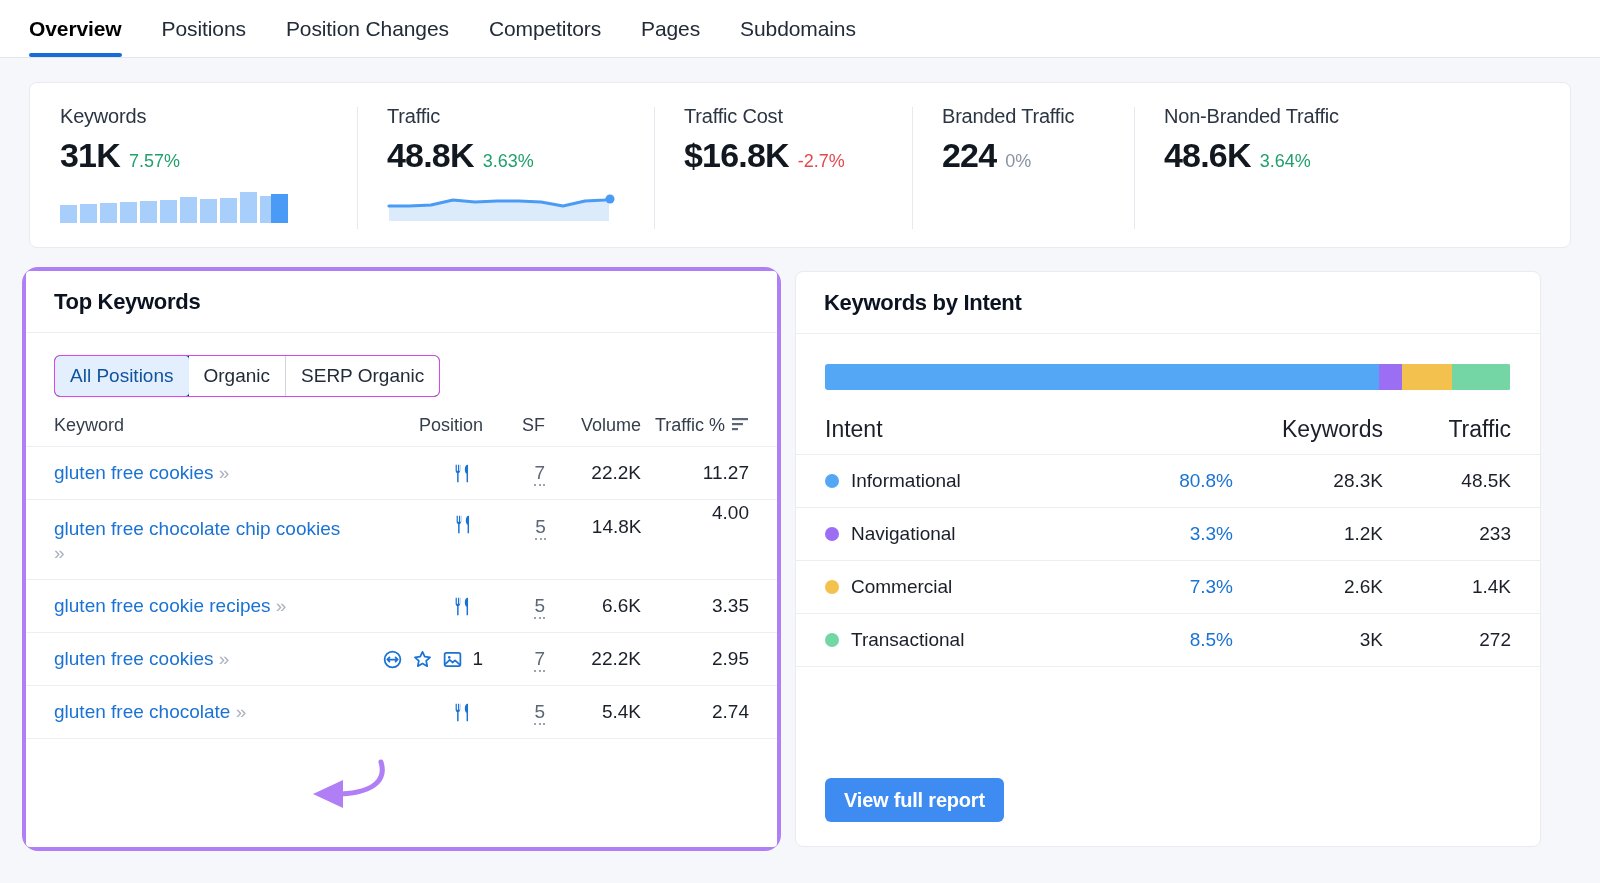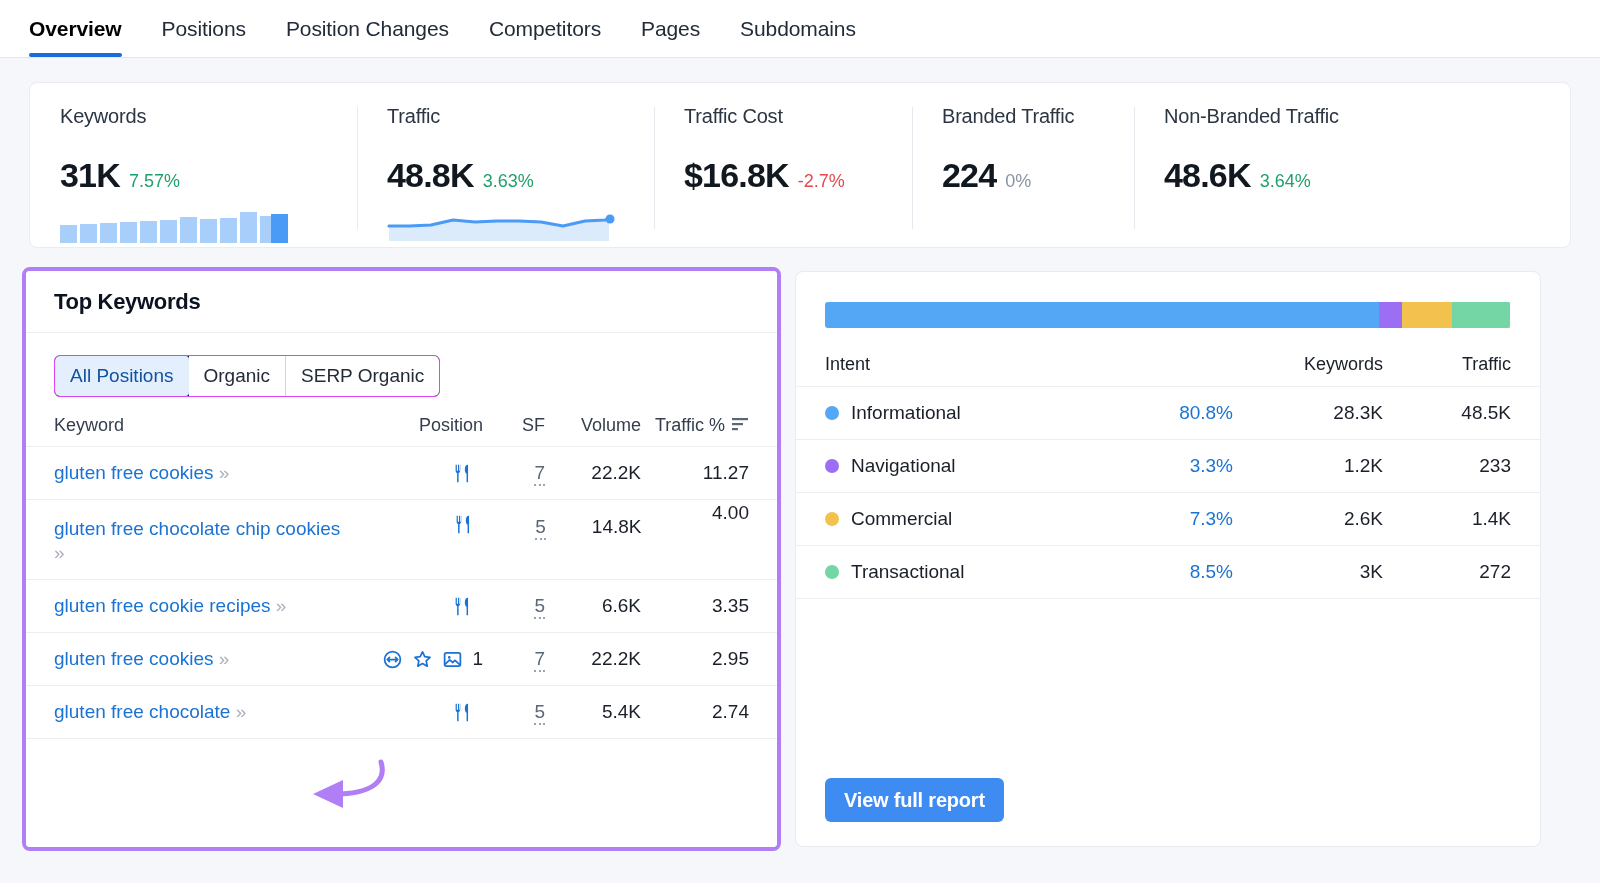--- a/index.html
+++ b/index.html
@@ -40,31 +40,31 @@
     content: ""; position: absolute; left: 0; top: 2px; bottom: 18px;
     width: 1px; background: #e6e9ee;
   }
   .m-kw { width: 327px; }
   .m-tr { width: 297px; }
   .m-tc { width: 258px; }
   .m-bt { width: 222px; }
   .m-nb { width: 330px; }
   .m-label { font-size: 20px; color: #2b3543; margin-bottom: 8px; letter-spacing: -0.2px; }
   .m-row { display: flex; align-items: baseline; gap: 9px; }
-  .m-value { font-size: 34px; font-weight: bold; color: #111820; letter-spacing: -0.8px; margin-top: 20px; }
+  .m-value { font-size: 34px; font-weight: bold; color: #111820; letter-spacing: -0.8px; }
   .m-delta { font-size: 18px; }
   .m-delta.up { color: #22a06b; }
   .m-delta.down { color: #e5484d; }
   .m-delta.flat { color: #8a93a3; }
   .spark { margin-top: 14px; height: 34px; }
 
   
   .panel-left {
     position: absolute; left: 22px; top: 267px; width: 759px; height: 584px;
-    background: #fff; border: 4px solid #b07ef5; border-radius: 8px;
+    background: #fff; border: 4px solid #b07ef5; border-radius: 16px;
   }
   .panel-left-inner {
     position: absolute; inset: 0; background: #fff; border-radius: 4px;
     display: flex; flex-direction: column;
   }
   .panel-right {
     position: absolute; left: 795px; top: 271px; width: 746px; height: 576px;
     background: #fff; border: 1px solid #e9ebf0; border-radius: 8px;
     display: flex; flex-direction: column;
   }
@@ -122,21 +122,21 @@
     font-size: 20px; font-weight: bold; border: none; border-radius: 6px;
     cursor: pointer; letter-spacing: -0.2px; font-family: inherit;
   }
 
   
   .intent-bar-wrap { padding: 30px 29px 0 29px; }
   .intent-bar { display: flex; height: 26px; border-radius: 3px; overflow: hidden; }
   .intent-bar > div { height: 100%; }
   .intent-head {
     display: flex; align-items: center; padding: 26px 29px 11px 29px;
-    font-size: 18px; color: #343e4d; border-bottom: 1px solid #eceef2;
+    font-size: 23px; color: #343e4d; border-bottom: 1px solid #eceef2;
   }
   .intent-row {
     display: flex; align-items: center; height: 53px; padding: 0 29px;
     border-bottom: 1px solid #eceef2; font-size: 19px;
   }
   .i-name { flex: 1 1 auto; display: flex; align-items: center; gap: 12px; color: #1a1f29; }
   .dot { width: 14px; height: 14px; border-radius: 50%; flex: 0 0 auto; }
   .i-pct { width: 170px; text-align: right; color: #1a73d4; }
   .i-kw { width: 150px; text-align: right; color: #1a1f29; }
   .i-tr { width: 128px; text-align: right; color: #1a1f29; }
@@ -390,20 +390,23 @@
           <div class="c-sf"><span class="sf-val">5</span></div>
           <div class="c-volume num">5.4K</div>
           <div class="c-traffic num">2.74</div>
         </div>
       </div>
 
     </div>
   </div>
 
   <div class="panel-right">
+    <div class="panel-head">
+      <span class="panel-title">Keywords by Intent</span>
+    </div>
 
     <div class="intent-bar-wrap">
       <div class="intent-bar">
         <div style="width:80.8%;background:#54a7f5;"></div>
         <div style="width:3.3%;background:#9b6ef3;"></div>
         <div style="width:7.3%;background:#f2c14e;"></div>
         <div style="width:8.5%;background:#74d6a4;"></div>
       </div>
     </div>
 

